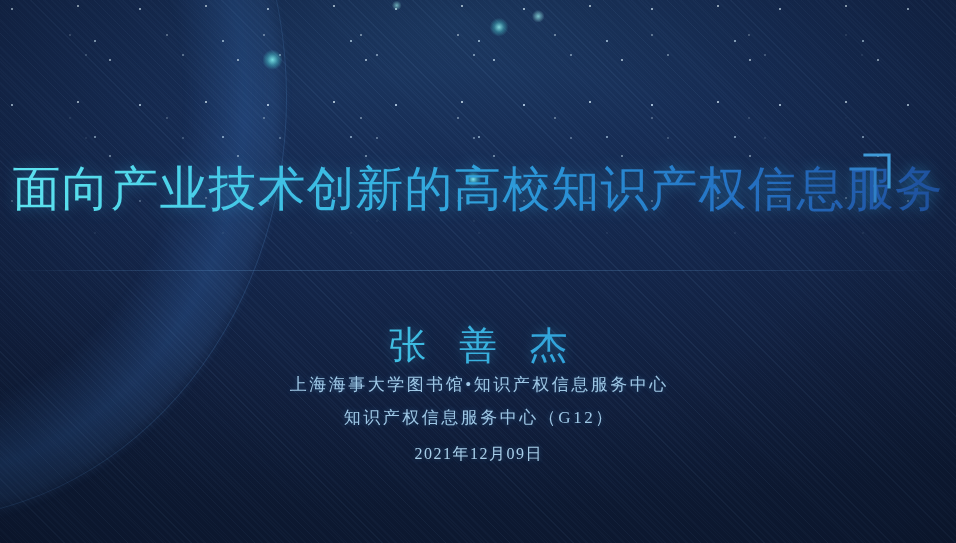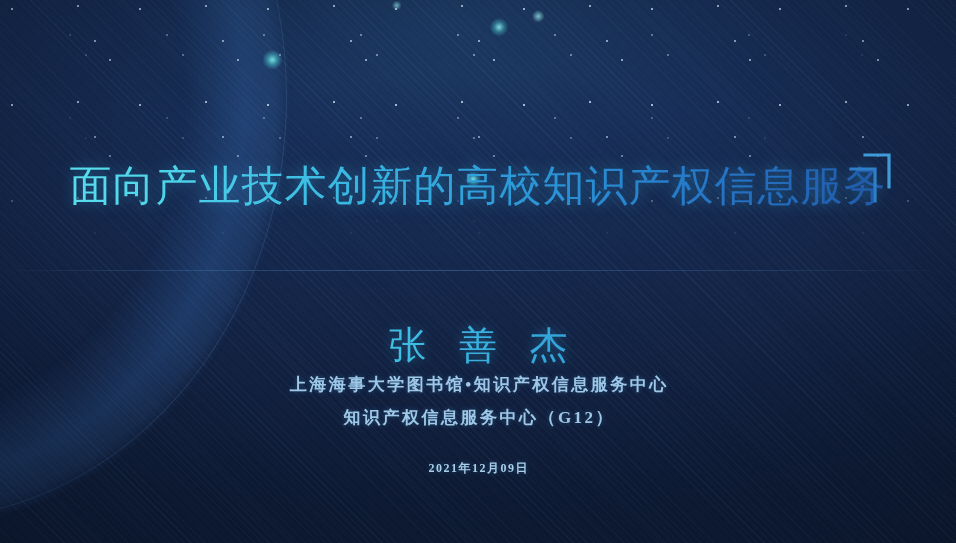--- a/index.html
+++ b/index.html
@@ -163,21 +163,21 @@
     position: absolute;
     inset: 0;
   }
 
   .title {
     position: absolute;
     left: 0;
     right: 0;
     top: 163px;
     text-align: center;
-    font-size: 42px;
+    font-size: 48px;
     line-height: 1.08;
     letter-spacing: 1px;
     font-weight: 400;
     white-space: nowrap;
     background: linear-gradient(100deg,
         #5fe4f0 0%,
         #4fd6ea 16%,
         #39b8e2 36%,
         #2a92d6 58%,
         #2573c4 76%,
@@ -218,42 +218,41 @@
     filter: drop-shadow(0 0 6px rgba(55,175,225,0.40));
   }
 
   .affiliations {
     position: absolute;
     left: 0;
     right: 0;
     top: 368px;
     text-align: center;
     font-family: "Liberation Serif", serif;
-    font-weight: bold;
   }
 
   .affil-line {
     font-size: 17px;
     line-height: 33px;
     letter-spacing: 2.5px;
     text-indent: 2.5px;
     color: #9fc8e6;
     white-space: nowrap;
     text-shadow: 0 0 5px rgba(70,150,215,0.40);
   }
 
   .date-line {
-    font-size: 12px;
+    font-size: 16px;
     line-height: 34px;
     letter-spacing: 1.5px;
     text-indent: 1.5px;
     color: #a8cfe9;
     white-space: nowrap;
     text-shadow: 0 0 5px rgba(70,150,215,0.38);
-    margin-top: 17px;
+    margin-top: 3px;
   }
 </style>
 </head>
 <body>
 
 <div id="slide">
 
   <div class="layer bg-base"></div>
   <div class="layer bg-arc"></div>
   <div class="layer bg-nebula"></div>

